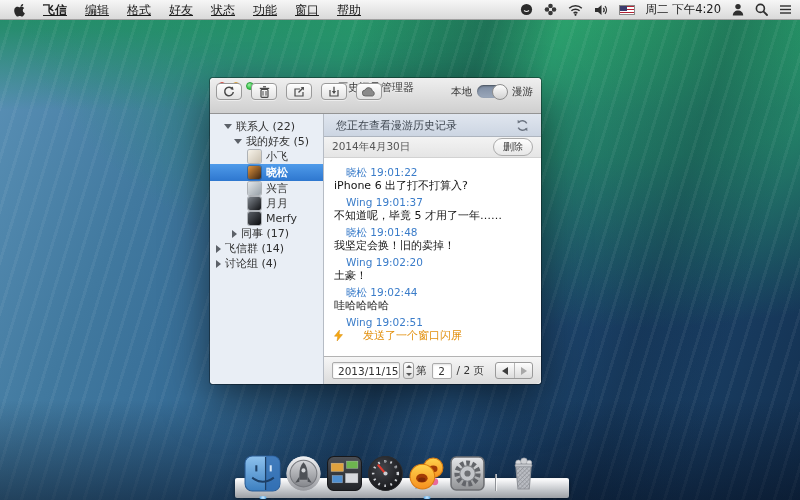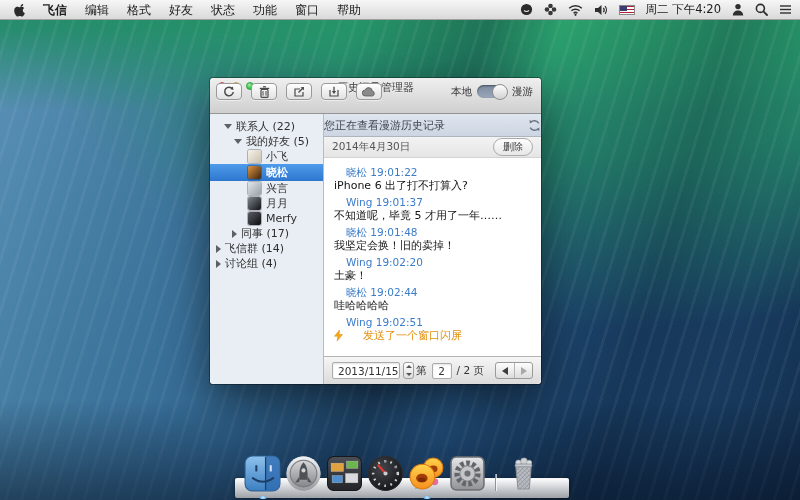--- a/index.html
+++ b/index.html
@@ -74,21 +74,21 @@
   .side-row { height:15px; display:flex; align-items:center; font-size:11px; color:#2e2e2e; white-space:nowrap; cursor:default; }
   .side-row.selected { background:linear-gradient(#4f9bea,#2e77cf); color:#fff; font-weight:bold; height:17px; }
   .tri { width:0; height:0; margin-right:4px; flex:none; }
   .tri.down { border-left:4px solid transparent; border-right:4px solid transparent; border-top:5px solid #5c6168; }
   .tri.right { border-top:4px solid transparent; border-bottom:4px solid transparent; border-left:5px solid #5c6168; }
   .avatar { width:13px; height:13px; border-radius:2px; margin-right:5px; flex:none;
     box-shadow:0 0 0 1px rgba(0,0,0,.25); }
 
   
   .main { flex:1; display:flex; flex-direction:column; background:#fff; min-width:0; }
-  .status-bar { height:23px; flex:none; display:flex; align-items:center; padding:0 0;
+  .status-bar { height:23px; flex:none; display:flex; align-items:center; padding:0 12px;
     background:linear-gradient(#e0e6ef,#ccd5e2); border-bottom:1px solid #aeb5bf;
     font-size:11px; color:#3e4650; }
   .status-bar .refresh { margin-left:auto; display:flex; }
   .date-row { height:21px; flex:none; display:flex; align-items:center; padding:0 8px;
     background:linear-gradient(#f3f3f3,#e5e5e5); border-bottom:1px solid #d2d2d2;
     font-size:10.5px; color:#555; }
   .delete-pill { margin-left:auto; font-size:10px; color:#444; padding:1px 9px;
     border:1px solid #ababab; border-radius:9px; background:linear-gradient(#fdfdfd,#e7e7e7); cursor:default; }
   .messages { flex:1; padding:8px 10px; overflow:hidden; }
   .msg { margin-bottom:4px; }
@@ -134,21 +134,21 @@
 <div class="menubar">
   <div class="left">
     <span class="apple">
       <svg width="14" height="15" viewBox="0 0 14 15">
           <g fill="#2a2a2a">
         <path d="M9.1 2.9c.6-.7 1.6-.9 2.1-.8.1.5-.2 1.3-.7 1.9-.5.6-1.4.9-2 .8-.1-.6.2-1.4.6-1.9z"></path>
         <path d="M10.8 8.4c0-1.6 1.3-2.3 1.4-2.4-.8-1.1-1.9-1.2-2.3-1.3-1-.1-1.9.6-2.4.6-.5 0-1.3-.6-2.1-.6-1.1 0-2.1.6-2.7 1.6-1.1 2-.3 5 .9 6.6.5.8 1.2 1.7 2 1.6.8 0 1.1-.5 2.2-.5 1 0 1.3.5 2.2.5.9 0 1.5-.8 2-1.6.6-.9.9-1.7.9-1.8-.1 0-2.1-.8-2.1-2.7z"></path>
       </g>
         </svg>
     </span>
-    <span style="display:flex;">
+    <span style="display:flex;text-decoration:underline;">
         <span class="menu-item app-name">飞信</span>
         <span class="menu-item">编辑</span>
         <span class="menu-item">格式</span>
         <span class="menu-item">好友</span>
         <span class="menu-item">状态</span>
         <span class="menu-item">功能</span>
         <span class="menu-item">窗口</span>
         <span class="menu-item">帮助</span>
       </span>
   </div>

